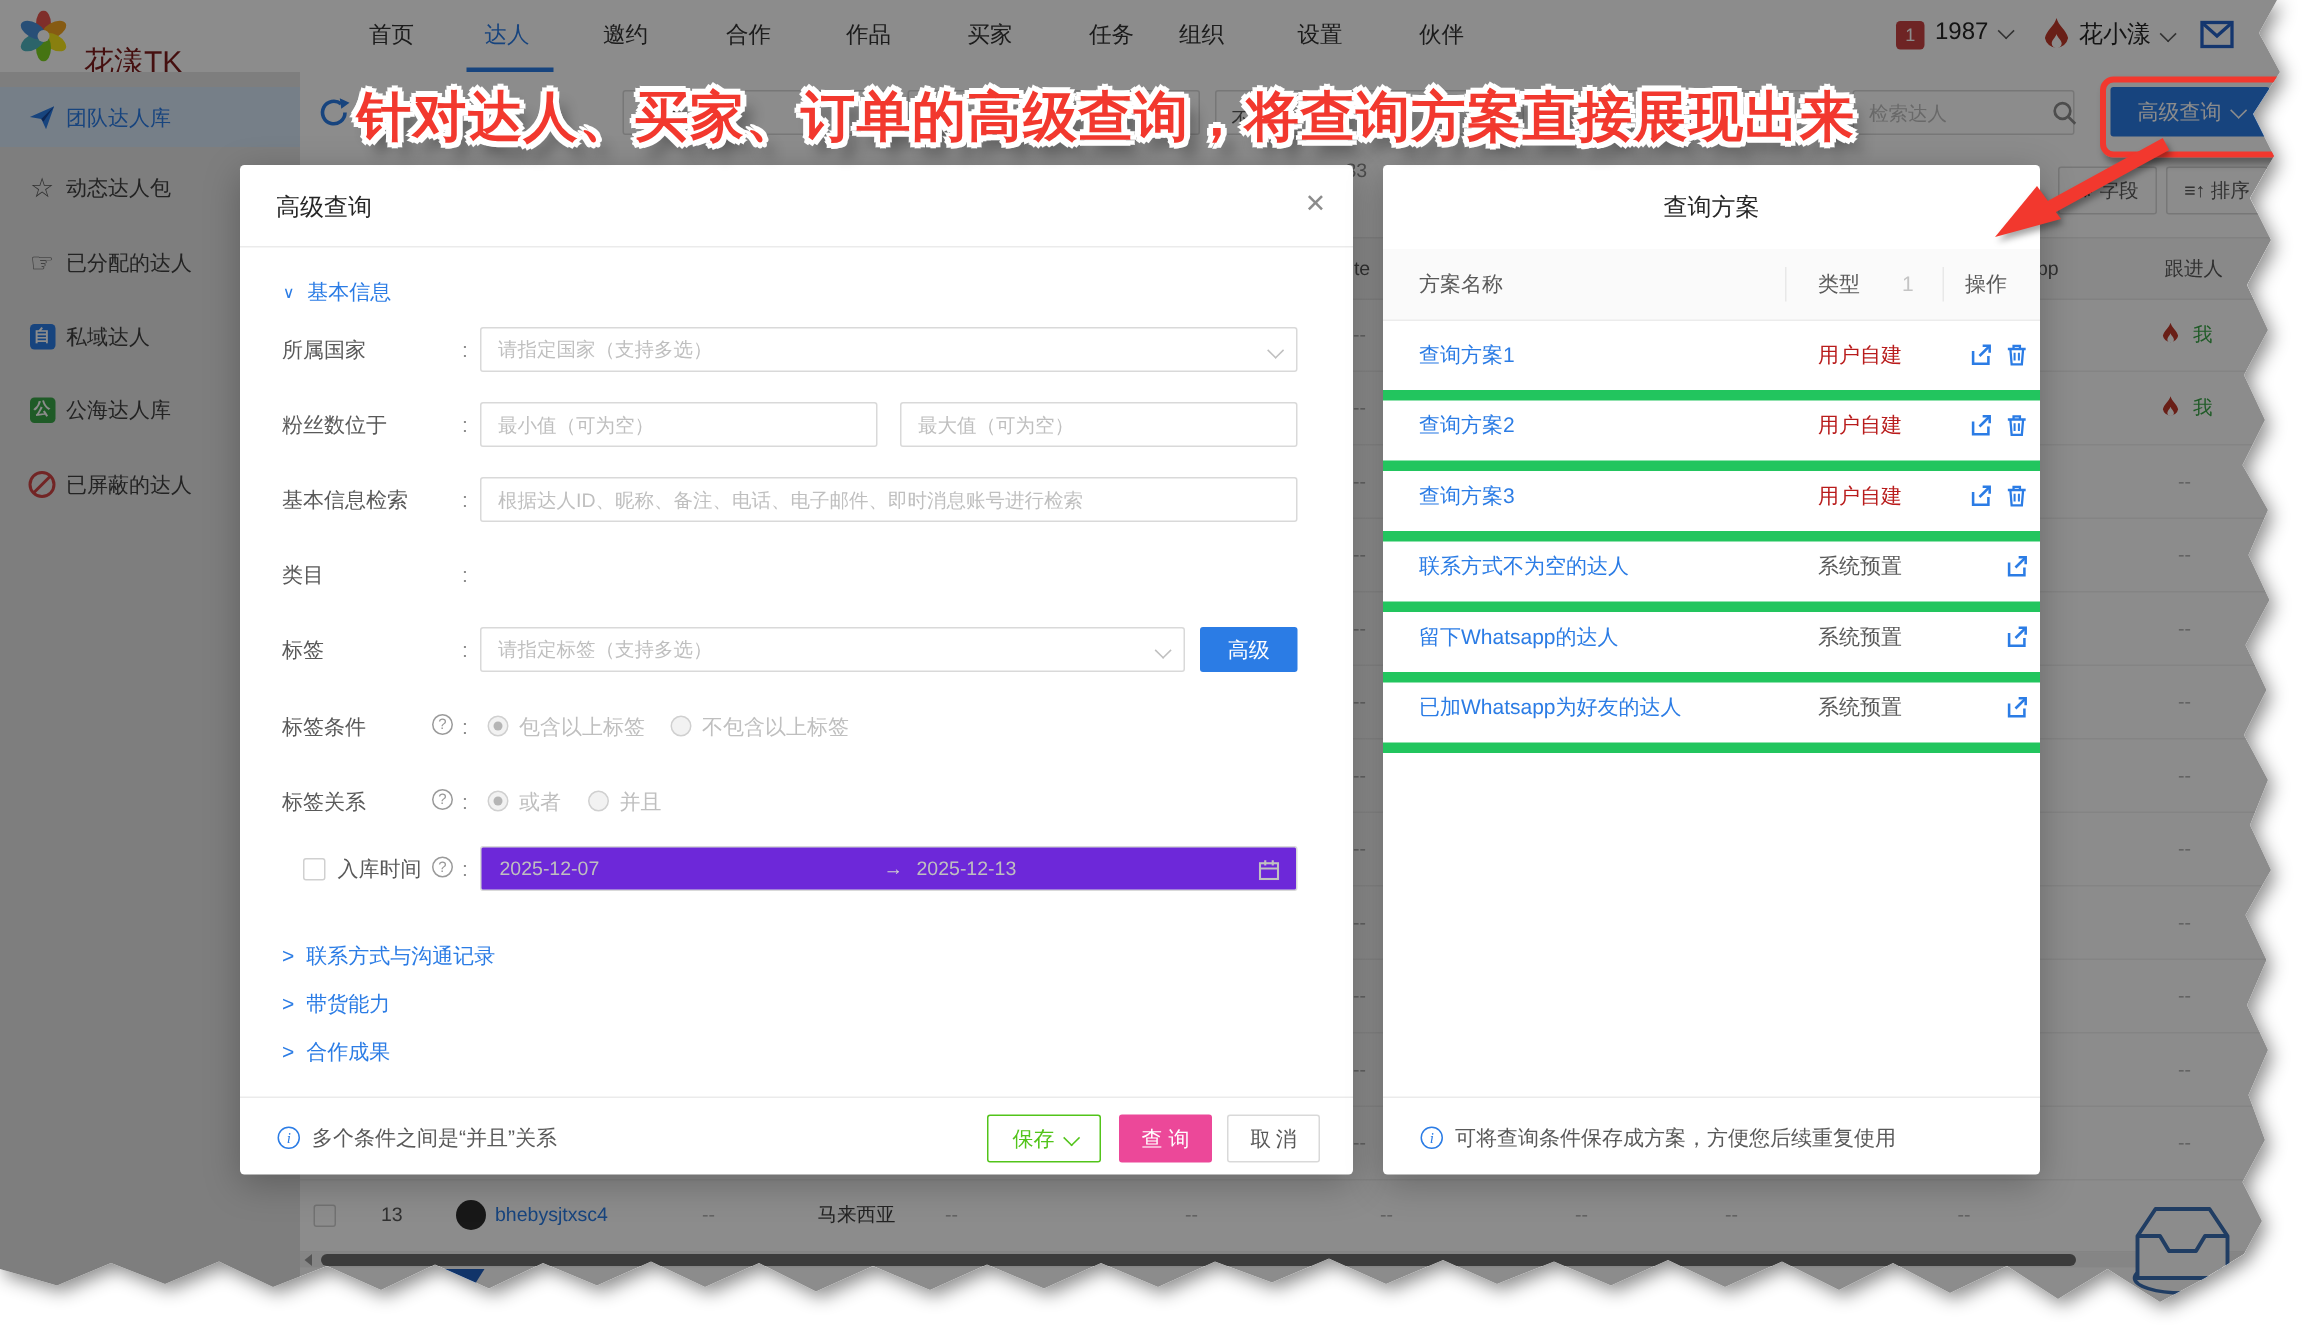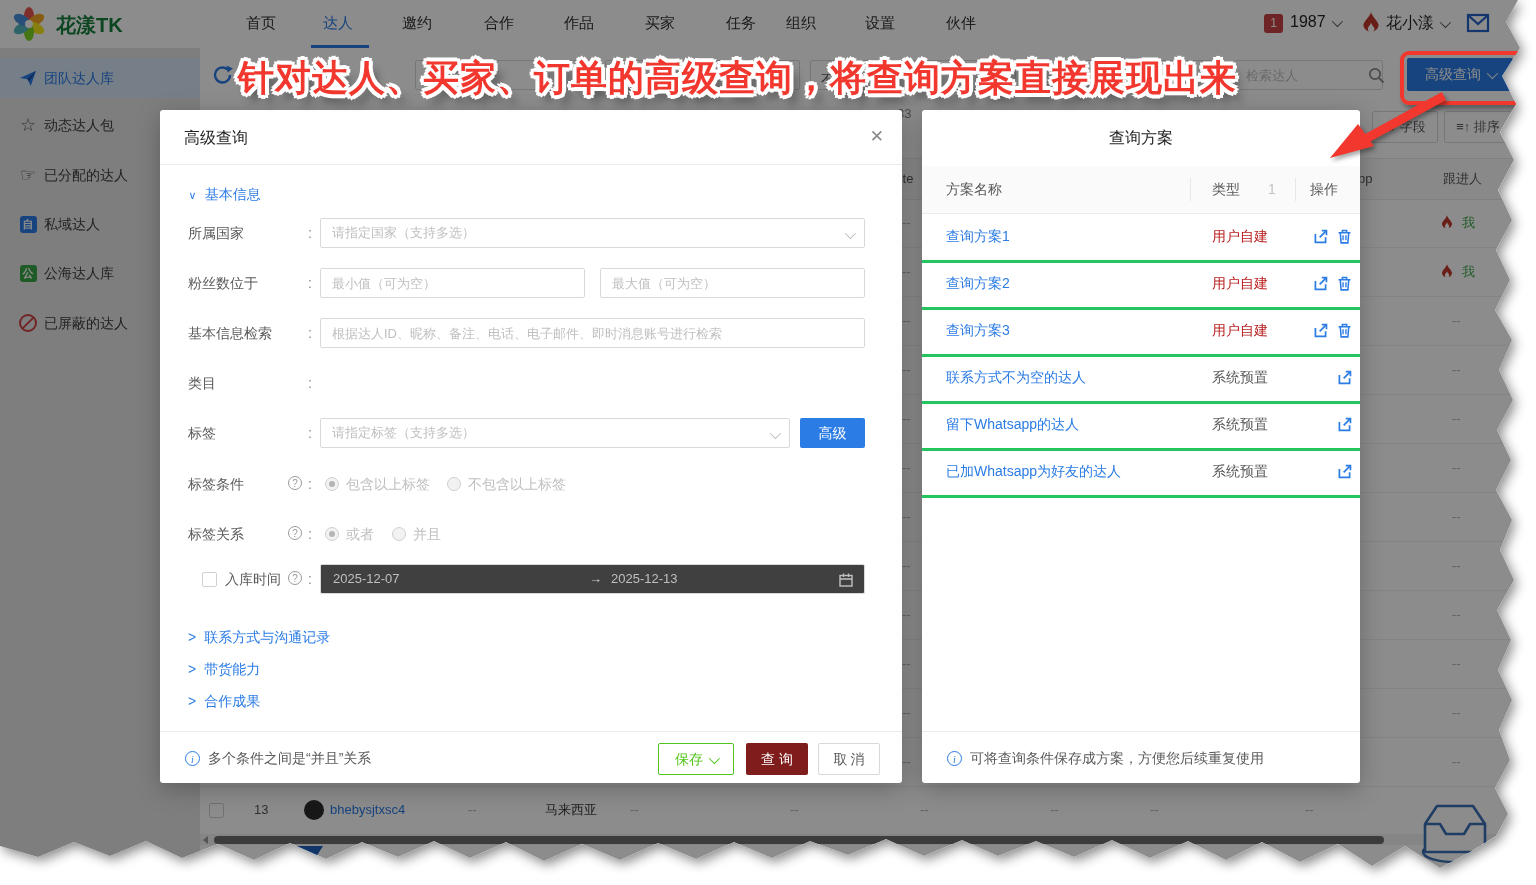--- a/index.html
+++ b/index.html
@@ -3,21 +3,21 @@
 <meta charset="utf-8">
 <style>
   html,body{margin:0;padding:0;background:#fff;width:1536px;height:885px;overflow:hidden;
     font-family:"Liberation Sans","DejaVu Sans",sans-serif;}
   .wrap{filter:drop-shadow(3px 4px 6px rgba(0,0,0,.45));}
   .app{position:relative;width:1536px;height:885px;background:#fff;
     clip-path:polygon(0 0,1518px 0,1506px 22px,1520px 48px,1502px 76px,1516px 104px,1500px 132px,1514px 160px,1498px 190px,1512px 220px,1496px 250px,1510px 280px,1495px 310px,1512px 340px,1499px 370px,1513px 400px,1497px 430px,1511px 460px,1496px 490px,1512px 520px,1500px 550px,1514px 580px,1497px 610px,1511px 640px,1498px 670px,1512px 700px,1499px 730px,1510px 760px,1495px 788px,1508px 814px,1496px 836px,1470px 852px,1440px 868px,1405px 846px,1372px 866px,1338px 844px,1300px 862px,1262px 842px,1226px 860px,1188px 841px,1150px 858px,1112px 840px,1074px 857px,1036px 841px,998px 856px,962px 840px,924px 856px,886px 839px,848px 855px,810px 841px,772px 858px,734px 842px,696px 859px,658px 843px,620px 860px,582px 844px,544px 861px,506px 842px,470px 858px,434px 841px,398px 857px,362px 842px,326px 859px,290px 843px,254px 860px,218px 844px,182px 858px,146px 841px,110px 856px,74px 842px,38px 857px,0 846px);}
   .abs{position:absolute;}
   
   .navbar{position:absolute;left:0;top:0;width:1536px;height:48px;background:#fff;border-bottom:1px solid #e4e4e4;z-index:1;}
-  .brand{position:absolute;left:56px;top:12px;font-size:20px;font-weight:bold;color:#15803d;}
+  .brand{position:absolute;left:56px;top:28px;font-size:20px;font-weight:normal;color:#7f1d1d;}
   .nav-item{position:absolute;top:14px;width:64px;text-align:center;font-size:15px;color:#333;cursor:pointer;}
   .nav-item.active{color:#2b7ce5;}
   .nav-underline{position:absolute;top:45px;height:3px;width:58px;background:#2b7ce5;}
   .chev{display:inline-block;width:7px;height:7px;border-right:1.6px solid currentColor;border-bottom:1.6px solid currentColor;transform:rotate(45deg) translateY(-2px);margin-left:6px;}
   
   .sidebar{position:absolute;left:0;top:48px;width:200px;height:837px;background:#e5e5e5;border-right:1px solid #e4e4e4;z-index:1;}
   .side-item{position:absolute;left:0;width:200px;height:40px;line-height:40px;font-size:14px;color:#404040;cursor:pointer;}
   .side-item .lbl{position:absolute;left:44px;}
   .side-item.active{background:#d8e7f8;color:#2b7ce5;}
   .side-ico{position:absolute;left:18px;top:0;width:20px;height:40px;display:flex;align-items:center;justify-content:center;}
@@ -52,21 +52,21 @@
   .radio.sel::after{content:"";position:absolute;left:3px;top:3px;width:6px;height:6px;border-radius:50%;background:#b5b5b5;}
   .rlabel{position:absolute;color:#bfbfbf;font-size:14px;}
   .cbox{position:absolute;width:15px;height:15px;border:1px solid #d0d0d0;border-radius:2px;background:#fff;box-sizing:border-box;}
   .collapse-item{position:absolute;left:28px;color:#2b7ce5;font-size:14px;cursor:pointer;}
   .modal-ft{position:absolute;left:0;top:621px;width:742px;height:52px;border-top:1px solid #ebebeb;}
   .icirc{position:absolute;width:15px;height:15px;border:1px solid #2b7ce5;border-radius:50%;color:#2b7ce5;font-size:10px;line-height:15px;text-align:center;box-sizing:border-box;font-style:italic;font-family:"Liberation Serif",serif;}
   
   .panel{position:absolute;left:922px;top:110px;width:438px;height:673px;background:#fff;border-radius:3px;box-shadow:0 6px 24px rgba(0,0,0,.25);z-index:10;}
   .panel-title{position:absolute;left:0;top:18px;width:438px;text-align:center;font-size:16px;color:#262626;font-weight:500;}
   .p-hdr{position:absolute;left:0;top:56px;width:438px;height:47px;background:#fafafa;border-bottom:1px solid #ececec;font-size:14px;color:#595959;line-height:47px;}
-  .p-row{position:absolute;left:0;width:438px;height:47px;border-bottom:3px solid #22c55e;line-height:47px;font-size:14px;}
+  .p-row{position:absolute;left:0;width:438px;height:47px;border-bottom:7px solid #22c55e;line-height:47px;font-size:14px;}
   .p-name{position:absolute;left:24px;color:#2b7ce5;cursor:pointer;}
   .p-type{position:absolute;left:290px;}
   .t-user{color:#b91c1c;}
   .t-sys{color:#595959;}
   .act-ic{position:absolute;top:15px;width:17px;height:17px;cursor:pointer;}
   .panel-ft{position:absolute;left:0;top:621px;width:438px;height:52px;border-top:1px solid #ebebeb;}
   
   .anno{position:absolute;inset:0;z-index:30;pointer-events:none;}
   .anno-text{position:absolute;left:238px;top:54px;font-size:36px;font-weight:800;letter-spacing:1px;color:#f2382e;white-space:nowrap;
     text-shadow:-3px -3px 0 #fff,3px -3px 0 #fff,-3px 3px 0 #fff,3px 3px 0 #fff,-4px 0 0 #fff,4px 0 0 #fff,0 -4px 0 #fff,0 4px 0 #fff,7px 9px 9px rgba(0,0,0,.45);}
@@ -318,41 +318,41 @@
     <div class="f-colon" style="top:416px">:</div>
     <div class="radio sel" style="left:165px;top:417px"></div>
     <div class="rlabel" style="left:186px;top:416px">或者</div>
     <div class="radio" style="left:232px;top:417px"></div>
     <div class="rlabel" style="left:253px;top:416px">并且</div>
 
     <div class="cbox" style="left:42px;top:462px"></div>
     <div class="f-label" style="left:65px;top:461px">入库时间</div>
     <div class="qcirc" style="left:128px;top:461px">?</div>
     <div class="f-colon" style="top:461px">:</div>
-    <div class="inbox" style="left:160px;top:454px;width:545px;background:#404040;color:#bfbfbf;">
+    <div class="inbox" style="left:160px;top:454px;width:545px;background:#6d28d9;color:#bfbfbf;">
       <span class="abs" style="left:12px">2025-12-07</span>
       <span class="abs" style="left:268px;color:#cfcfcf;">→</span>
       <span class="abs" style="left:290px">2025-12-13</span>
       <svg class="abs" style="right:11px;top:8px" width="14" height="14" viewBox="0 0 14 14">
         <rect x="1" y="2.5" width="12" height="10.5" fill="none" stroke="#c0c0c0" stroke-width="1.4"></rect>
         <line x1="1" y1="6" x2="13" y2="6" stroke="#c0c0c0" stroke-width="1.4"></line>
         <line x1="4.5" y1="0.5" x2="4.5" y2="4" stroke="#c0c0c0" stroke-width="1.4"></line>
         <line x1="9.5" y1="0.5" x2="9.5" y2="4" stroke="#c0c0c0" stroke-width="1.4"></line>
       </svg>
     </div>
 
     <div class="collapse-item" style="top:519px"><span class="ar" style="display:inline-block;margin-right:8px">&gt;</span><span>联系方式与沟通记录</span></div>
     <div class="collapse-item" style="top:551px"><span class="ar" style="display:inline-block;margin-right:8px">&gt;</span><span>带货能力</span></div>
     <div class="collapse-item" style="top:583px"><span class="ar" style="display:inline-block;margin-right:8px">&gt;</span><span>合作成果</span></div>
 
     <div class="modal-ft">
       <div class="icirc" style="left:25px;top:19px">i</div>
       <div class="abs" style="left:48px;top:18px;font-size:14px;color:#595959;">多个条件之间是“并且”关系</div>
       <div class="btn" style="position:absolute;left:498px;top:11px;width:76px;height:32px;background:#fff;border:1px solid #52c41a;color:#52c41a;line-height:30px;font-size:14px;box-sizing:border-box;"><span>保存</span><span class="chev"></span></div>
-      <div class="btn" style="position:absolute;left:586px;top:11px;width:62px;height:32px;background:#7f1d1d;color:#fff;line-height:32px;font-size:14px;letter-spacing:4px;text-indent:4px;text-align:center;">查询</div>
+      <div class="btn" style="position:absolute;left:586px;top:11px;width:62px;height:32px;background:#ec4899;color:#fff;line-height:32px;font-size:14px;letter-spacing:4px;text-indent:4px;text-align:center;">查询</div>
       <div class="btn" style="position:absolute;left:658px;top:11px;width:62px;height:32px;background:#fff;border:1px solid #d9d9d9;color:#595959;line-height:30px;font-size:14px;box-sizing:border-box;letter-spacing:3px;text-indent:3px;">取消</div>
     </div>
   </div>
 
   <div class="panel">
     <div class="panel-title">查询方案</div>
     <div class="p-hdr">
       <span class="abs" style="left:24px">方案名称</span>
       <span class="abs" style="left:290px">类型</span>
       <span class="abs" style="left:346px;color:#c4c4c4;">1</span>

